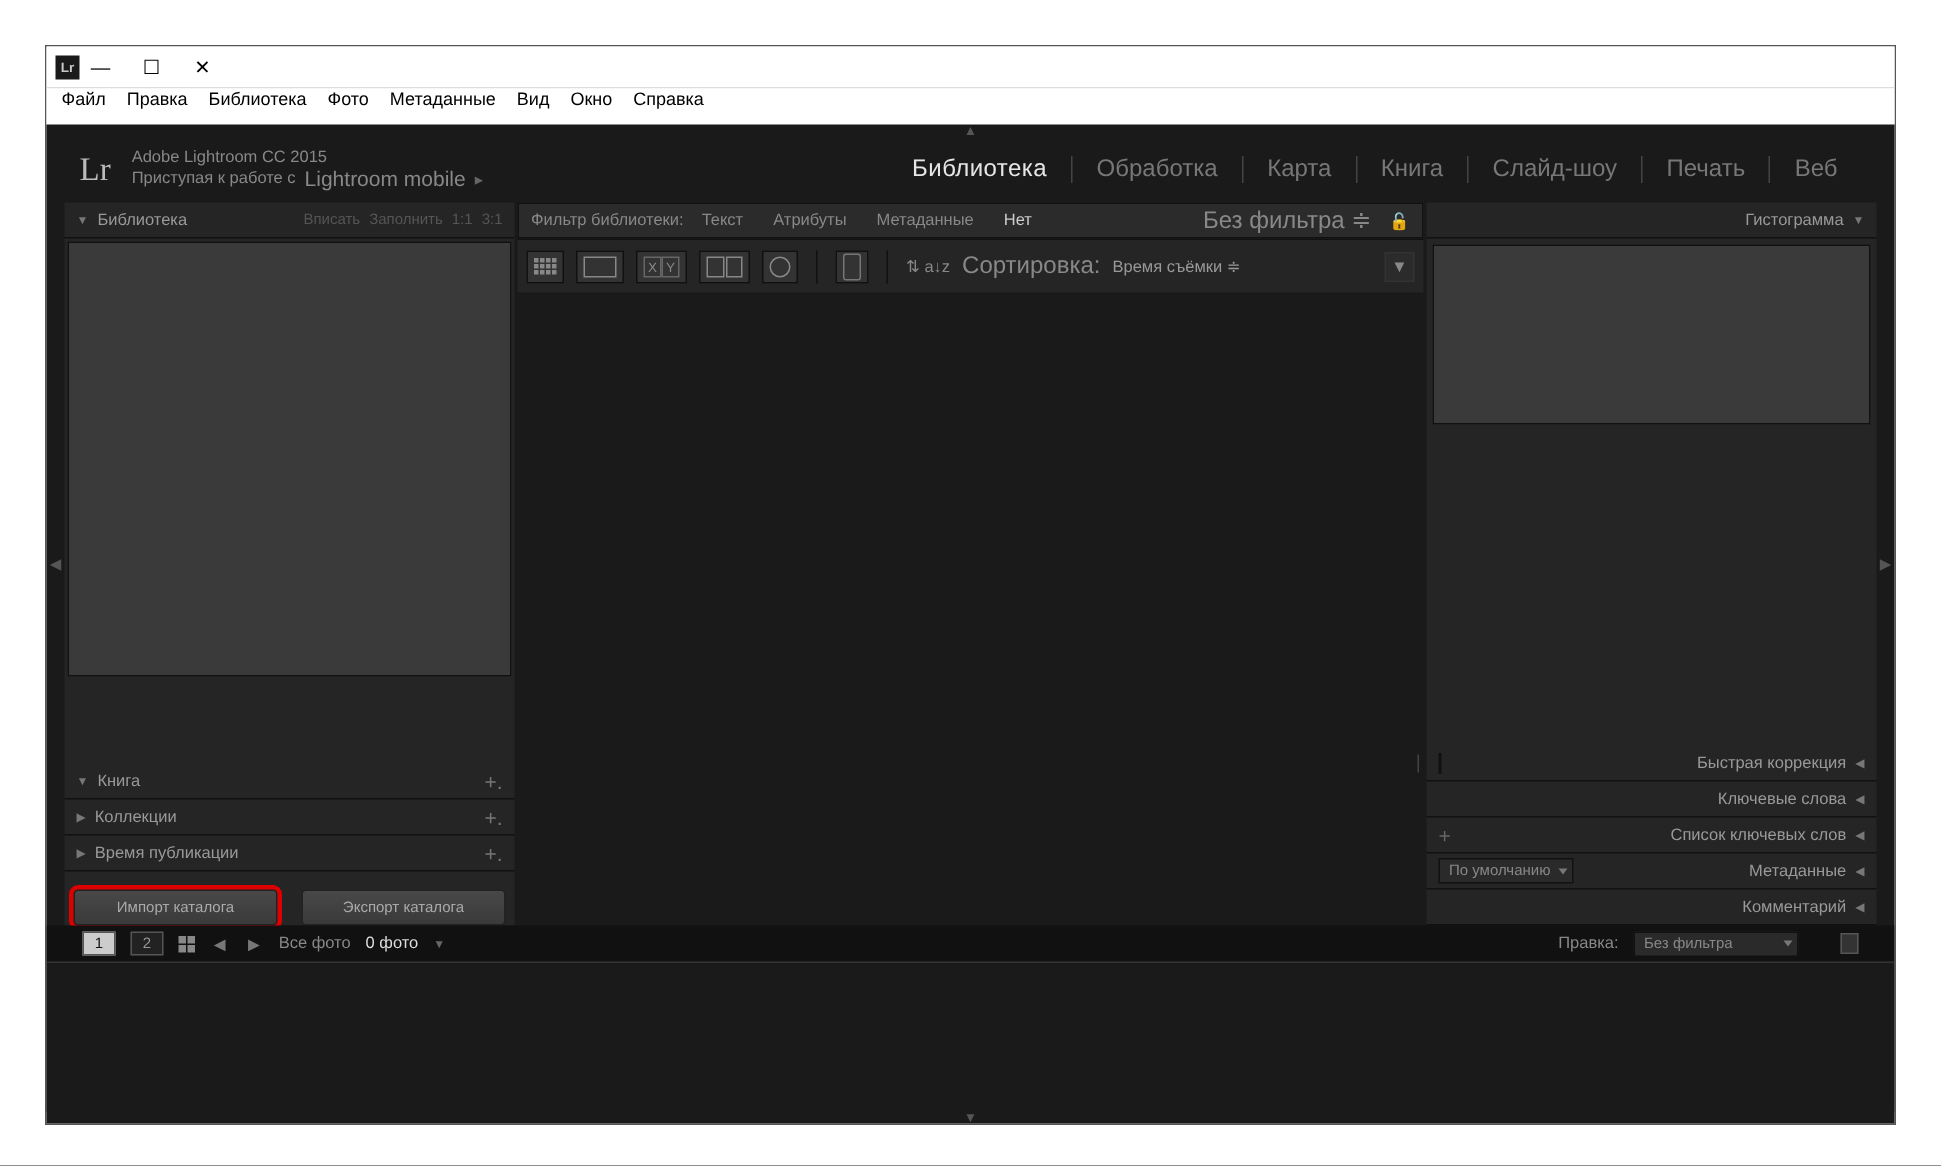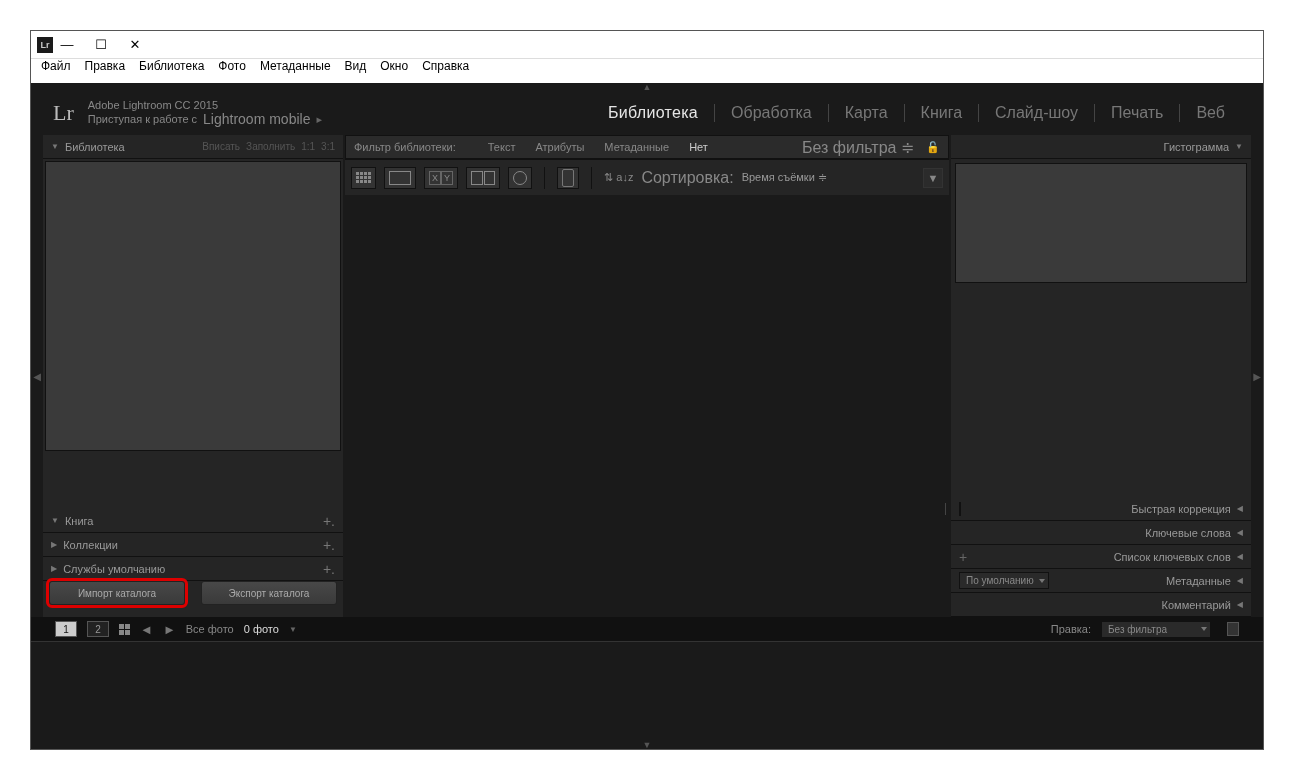--- a/index.html
+++ b/index.html
@@ -29,38 +29,38 @@
 .left{width:300px}
 .right{width:300px}
 .phead{height:24px;display:flex;align-items:center;padding:0 8px;border-bottom:1px solid #111;color:#999}
 .phead .tri{font-size:8px;margin-right:6px;color:#777}
 .phead .lab{flex:1}
 .phead .opts{color:#555;font-size:10px;display:flex;gap:6px}
 .phead .plus{color:#777;font-size:14px}
 .navbox{flex:0 0 290px;background:#3a3a3a;margin:2px;border:1px solid #111}
 .center{flex:1;display:flex;flex-direction:column;margin:0 2px}
 .filterbar{height:24px;background:#2b2b2b;border:1px solid #111;display:flex;align-items:center;padding:0 8px;gap:4px;font-size:11px;color:#888}
-.filterbar .lbl{margin-right:20px}
+.filterbar .lbl{}
 .filterbar .tab{padding:0 8px;height:18px;display:flex;align-items:center;color:#888;cursor:pointer}
 .filterbar .tab.active{color:#ccc}
 .filterbar .sp{flex:1}
 .filterbar .sel{color:#888;font-size:16px}
 .filterbar .lock{margin-left:8px;color:#888}
 .canvas{flex:1;background:#4a4a4a;border:1px solid #111;display:flex;align-items:center;justify-content:center;color:#ddd;font-size:13px}
 .ltool{flex:1}
 .rphead{height:24px;display:flex;align-items:center;justify-content:flex-end;padding:0 8px;border-bottom:1px solid #111;color:#999}
 .rphead .tri{font-size:8px;margin-left:6px;color:#777}
 .rphead .front{margin-right:auto;color:#666}
 .histobox{height:120px;background:#3a3a3a;margin:4px;border:1px solid #111}
 .rempty{flex:1}
 .stepper{width:60px;height:16px;background:#2a2a2a;border:1px solid #111;margin-right:6px;position:relative}
 .stepper:after{content:"";position:absolute;right:0;top:0;width:14px;height:100%;border-left:1px solid #444}
-.ddl{display:inline-flex;align-items:center;height:17px;background:#2a2a2a;border:1px solid #111;padding:0 14px 0 6px;font-size:10px;color:#888;position:relative;margin-right:6px}
+.ddl{display:inline-flex;align-items:center;height:17px;background:#2a2a2a;border:1px solid #111;padding:0 14px 0 6px;font-size:10px;color:#888;position:relative;margin-right:18px}
 .ddl:after{content:"";position:absolute;right:3px;top:50%;transform:translateY(-50%);border-left:3px solid transparent;border-right:3px solid transparent;border-top:4px solid #777}
-.btns{height:36px;display:flex;align-items:flex-start;gap:16px;padding:0 6px}
+.btns{height:36px;display:flex;align-items:flex-end;gap:16px;padding:0 6px}
 .btn{flex:1;height:24px;background:linear-gradient(#484848,#3a3a3a);border:1px solid #222;border-radius:3px;display:flex;align-items:center;justify-content:center;font-size:10px;color:#aaa;cursor:pointer}
 .btn.hl{outline:3px solid #d00;outline-offset:0}
 .toolbar{height:36px;background:#252525;display:flex;align-items:center;padding:0 6px;gap:8px;border-top:1px solid #111}
 .tbtn{height:22px;background:#333;border:1px solid #111;display:flex;align-items:center;justify-content:center;padding:0 4px}
 .gridico{display:grid;grid-template-columns:repeat(4,3px);grid-template-rows:repeat(3,3px);gap:1px}
 .gridico i{background:#888}
 .loupeico{width:22px;height:14px;border:1px solid #888}
 .xyico{width:24px;height:14px;display:flex;font-size:9px;color:#888}
 .xyico span{flex:1;border:1px solid #666;display:flex;align-items:center;justify-content:center}
 .cmpico{width:24px;height:14px;display:flex;gap:1px}
@@ -149,21 +149,21 @@
           <span class="lab">Книга</span>
           <span class="plus">+.</span>
         </div>
         <div class="phead">
           <span class="tri">▶</span>
           <span class="lab">Коллекции</span>
           <span class="plus">+.</span>
         </div>
         <div class="phead">
           <span class="tri">▶</span>
-          <span class="lab">Службы умолчанию</span>
+          <span class="lab">Время публикации</span>
           <span class="plus">+.</span>
         </div>
         <div class="btns">
           <div class="btn hl">Импорт каталога</div>
           <div class="btn">Экспорт каталога</div>
         </div>
       </div>
 
       <div class="center">
         <div class="filterbar">

